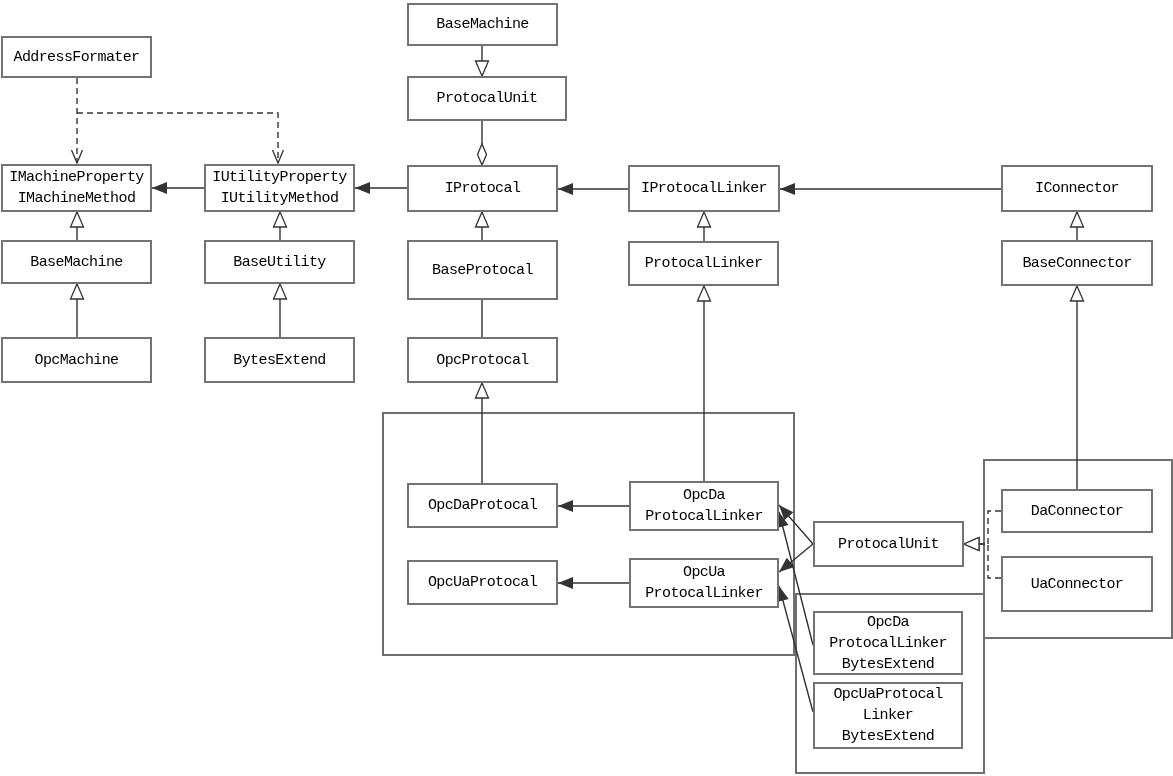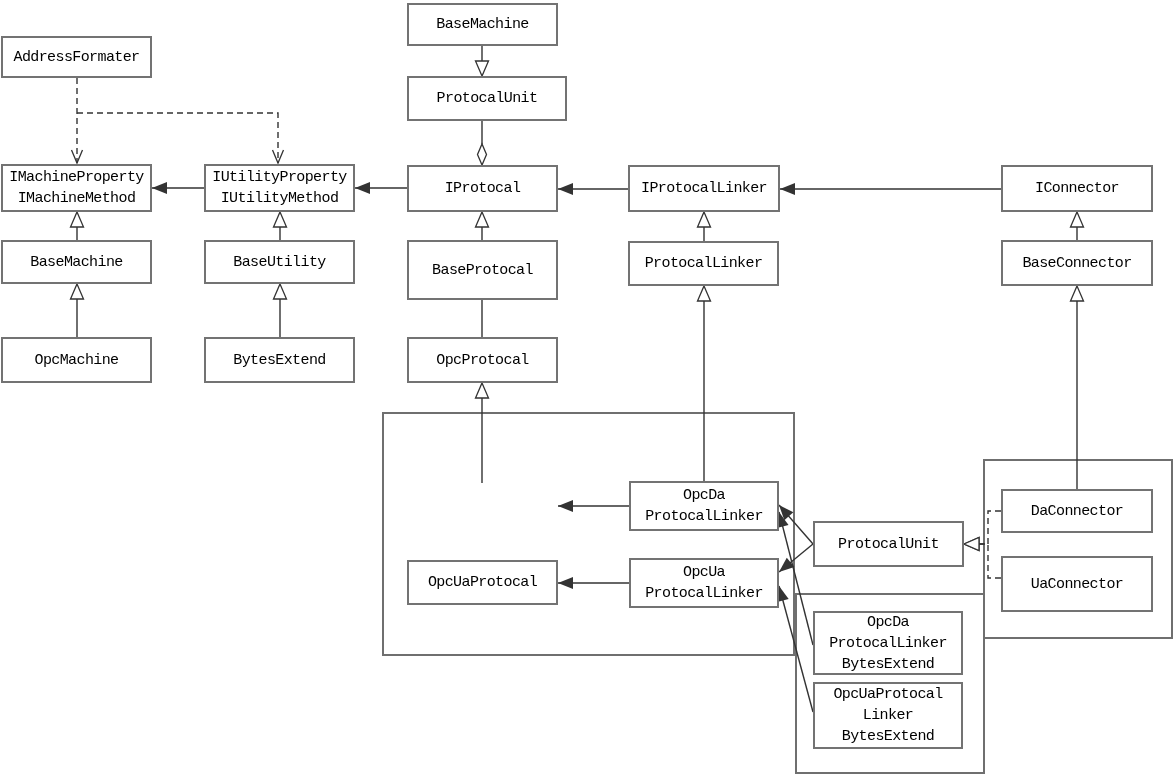--- a/index.html
+++ b/index.html
@@ -105,20 +105,21 @@
   <div class="node" style="left:628px;top:165px;width:152px;height:47px;">IProtocalLinker</div>
 
   <div class="node" style="left:407px;top:337px;width:151px;height:46px;">OpcProtocal</div>
 
   <div class="node" style="left:628px;top:241px;width:151px;height:45px;">ProtocalLinker</div>
 
   <div class="node" style="left:1001px;top:165px;width:152px;height:47px;">IConnector</div>
 
   <div class="node" style="left:1001px;top:240px;width:152px;height:46px;">BaseConnector</div>
 
+  <div class="node" style="left:407px;top:483px;width:151px;height:45px;">OpcDaProtocal</div>
 
   <div class="node" style="left:407px;top:560px;width:151px;height:45px;">OpcUaProtocal</div>
 
   <div class="node" style="left:629px;top:481px;width:150px;height:50px;">OpcDa
 ProtocalLinker</div>
 
   <div class="node" style="left:629px;top:558px;width:150px;height:50px;">OpcUa
 ProtocalLinker</div>
 
   <div class="node" style="left:813px;top:521px;width:151px;height:46px;">ProtocalUnit</div>

